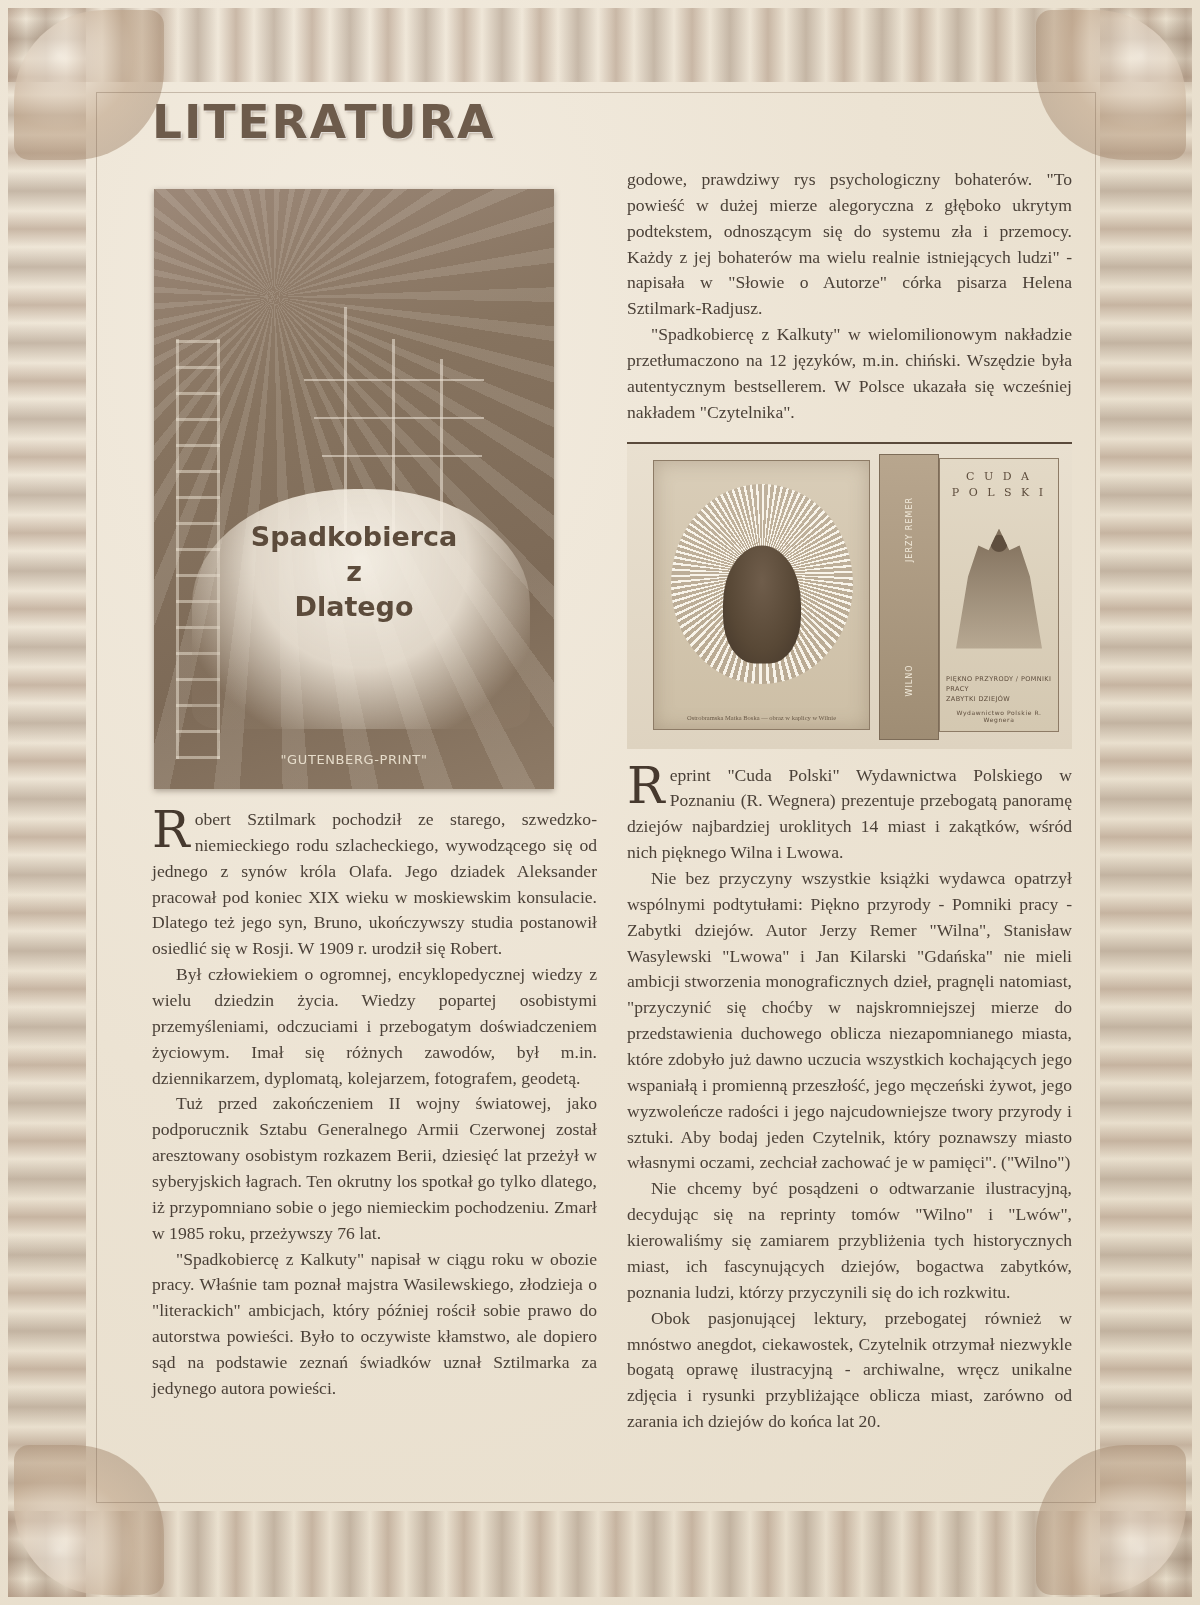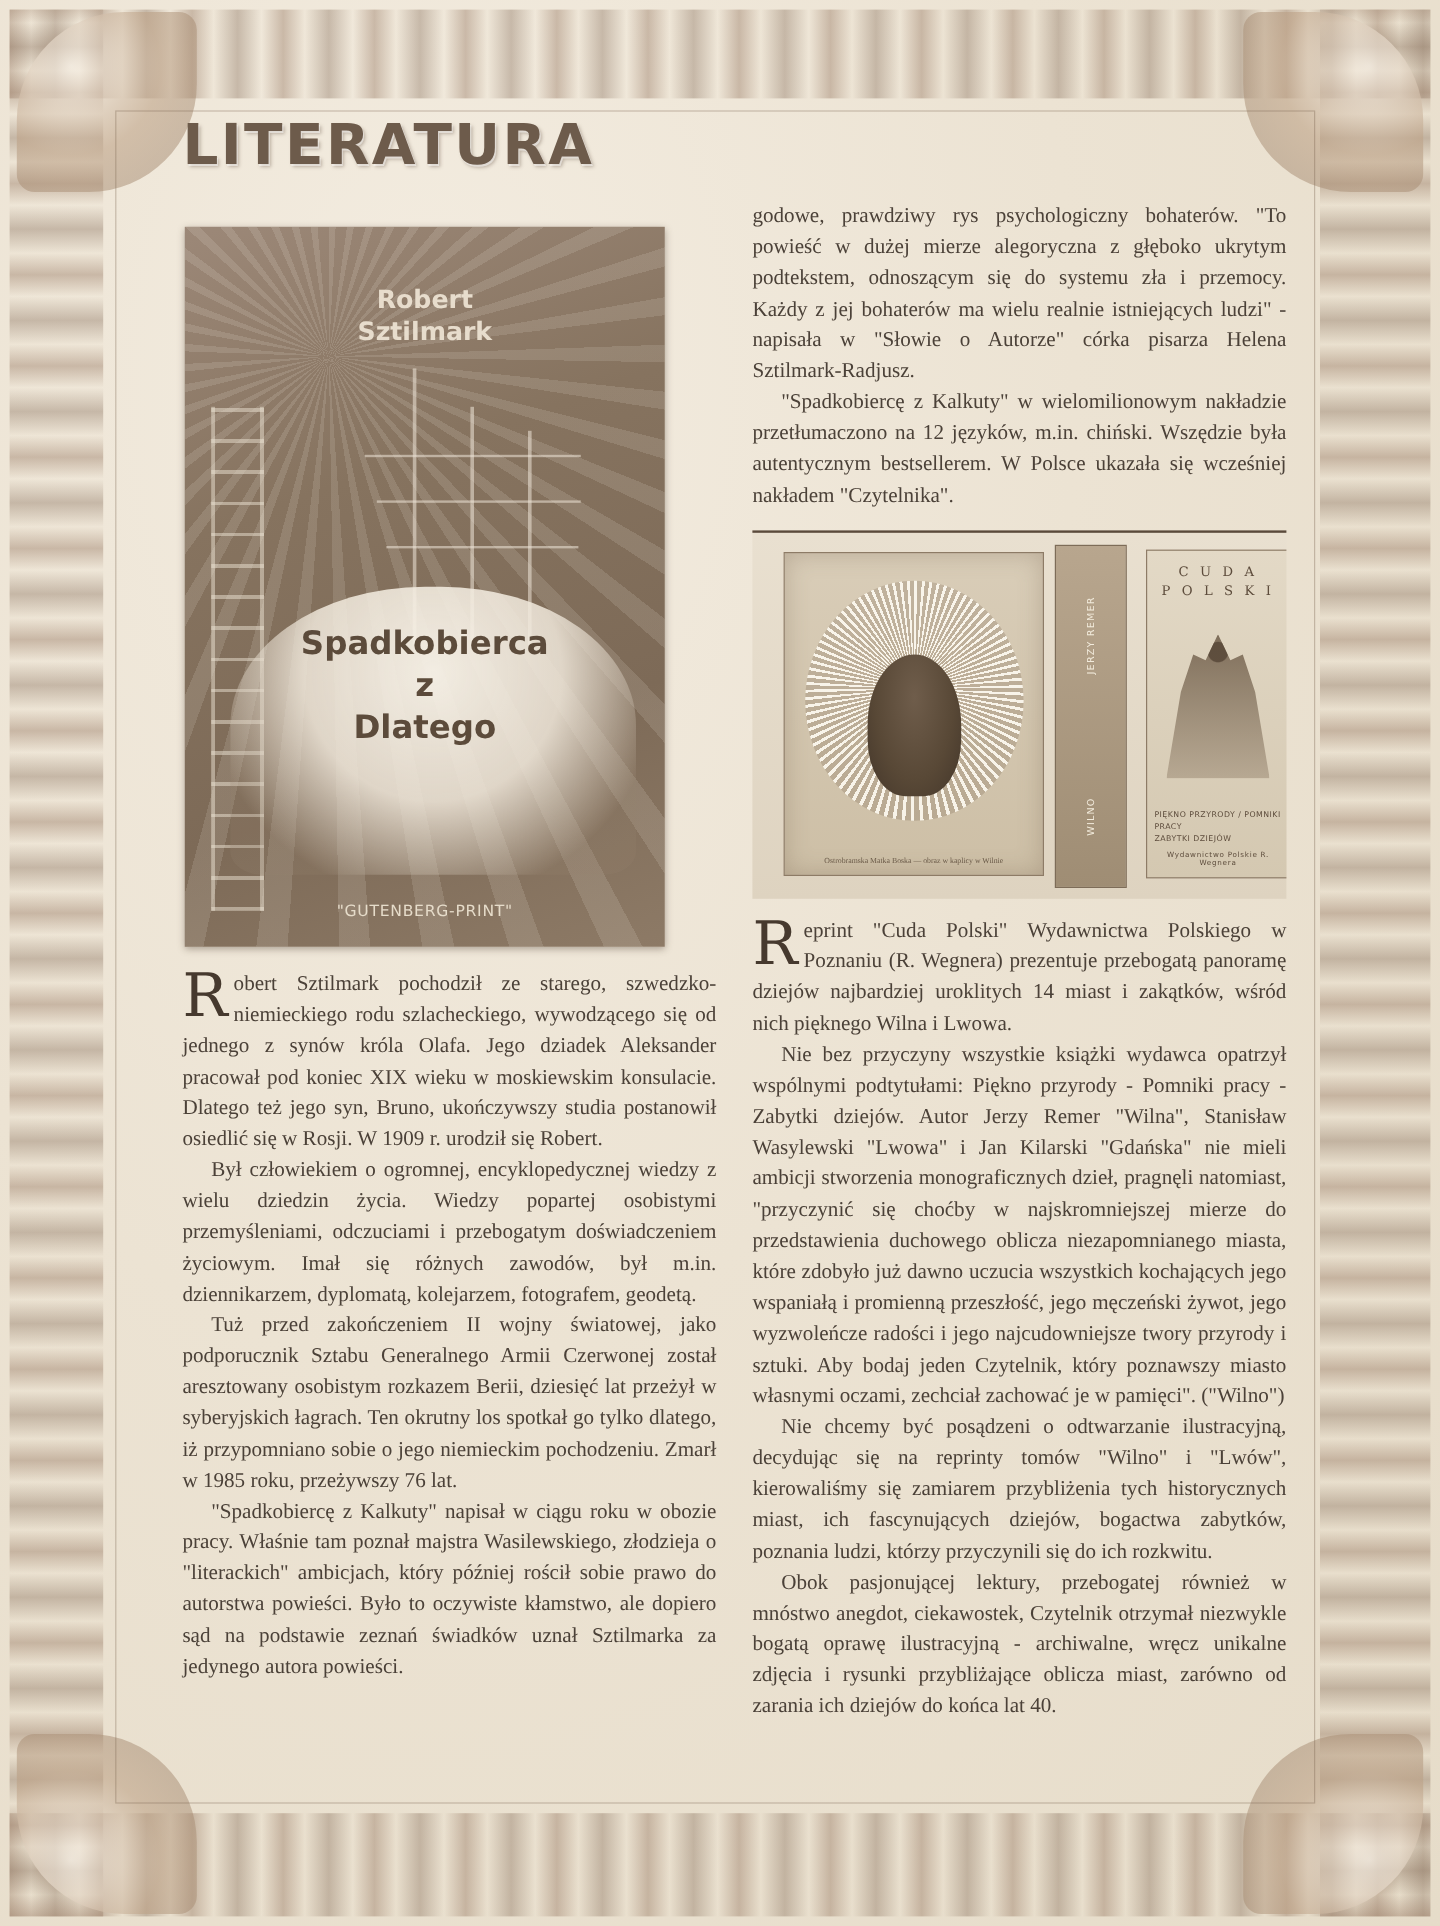--- a/index.html
+++ b/index.html
@@ -231,21 +231,21 @@
     white-space: nowrap;
     letter-spacing: 1px;
   }
   .photo .spine .sv2 {
     position: absolute; left: 50%; bottom: 54px;
     transform: translateX(-50%) rotate(-90deg);
     white-space: nowrap;
     letter-spacing: 1px;
   }
   .photo .book-b {
-    position: absolute; left: 328px; top: 14px; width: 118px; height: 272px;
+    position: absolute; left: 312px; top: 14px; width: 118px; height: 272px;
     background: linear-gradient(180deg, #e3d9c6, #d4c8b1);
     border: 1px solid #8d7b66;
   }
   .photo .book-b .bt {
     text-align: center;
     margin-top: 10px;
     font-family: "DejaVu Serif", serif;
     font-size: 11px;
     letter-spacing: 3px;
     color: #5d4c3c;
@@ -318,22 +318,20 @@
         <div class="cover">
           <div class="rays"></div>
           <div class="ladder"></div>
           <div class="mast" style="left:190px; top:118px; width:3px; height:230px;"></div>
           <div class="mast" style="left:238px; top:150px; width:3px; height:200px;"></div>
           <div class="mast" style="left:286px; top:170px; width:3px; height:180px;"></div>
           <div class="mast" style="left:150px; top:190px; width:180px; height:2px;"></div>
           <div class="mast" style="left:160px; top:228px; width:170px; height:2px;"></div>
           <div class="mast" style="left:168px; top:266px; width:160px; height:2px;"></div>
           <div class="hull"></div>
-          <div class="author" style="white-space:pre-line;">Robert
-Sztilmark</div>
           <div class="title" style="white-space:pre-line;">Spadkobierca
 z
 Dlatego</div>
           <div class="imprint">"GUTENBERG-PRINT"</div>
         </div>
 
         <p class="dropcap-par">
           <span class="dropcap">R</span>
           <span>obert Sztilmark pochodził ze starego, szwedzko-niemieckiego rodu szlacheckiego, wywodzącego się od jednego z synów króla Olafa. Jego dziadek Aleksander pracował pod koniec XIX wieku w moskiewskim konsulacie. Dlatego też jego syn, Bruno, ukończywszy studia postanowił osiedlić się w Rosji. W 1909 r. urodził się Robert.</span>
         </p>
@@ -366,18 +364,18 @@
             <div class="bcap">Wydawnictwo Polskie R. Wegnera</div>
           </div>
         </div>
 
         <p class="dropcap-par">
           <span class="dropcap">R</span>
           <span>eprint "Cuda Polski" Wydawnictwa Polskiego w Poznaniu (R. Wegnera) prezentuje przebogatą panoramę dziejów najbardziej uroklitych 14 miast i zakątków, wśród nich pięknego Wilna i Lwowa.</span>
         </p>
         <p>Nie bez przyczyny wszystkie książki wydawca opatrzył wspólnymi podtytułami: Piękno przyrody - Pomniki pracy - Zabytki dziejów. Autor Jerzy Remer "Wilna", Stanisław Wasylewski "Lwowa" i Jan Kilarski "Gdańska" nie mieli ambicji stworzenia monograficznych dzieł, pragnęli natomiast, "przyczynić się choćby w najskromniejszej mierze do przedstawienia duchowego oblicza niezapomnianego miasta, które zdobyło już dawno uczucia wszystkich kochających jego wspaniałą i promienną przeszłość, jego męczeński żywot, jego wyzwoleńcze radości i jego najcudowniejsze twory przyrody i sztuki. Aby bodaj jeden Czytelnik, który poznawszy miasto własnymi oczami, zechciał zachować je w pamięci". ("Wilno")</p>
         <p>Nie chcemy być posądzeni o odtwarzanie ilustracyjną, decydując się na reprinty tomów "Wilno" i "Lwów", kierowaliśmy się zamiarem przybliżenia tych historycznych miast, ich fascynujących dziejów, bogactwa zabytków, poznania ludzi, którzy przyczynili się do ich rozkwitu.</p>
-        <p>Obok pasjonującej lektury, przebogatej również w mnóstwo anegdot, ciekawostek, Czytelnik otrzymał niezwykle bogatą oprawę ilustracyjną - archiwalne, wręcz unikalne zdjęcia i rysunki przybliżające oblicza miast, zarówno od zarania ich dziejów do końca lat 40.</p>
+        <p>Obok pasjonującej lektury, przebogatej również w mnóstwo anegdot, ciekawostek, Czytelnik otrzymał niezwykle bogatą oprawę ilustracyjną - archiwalne, wręcz unikalne zdjęcia i rysunki przybliżające oblicza miast, zarówno od zarania ich dziejów do końca lat 20.</p>
       </div>
 
     </div>
   </div>
 </div>
 
 </body></html>

